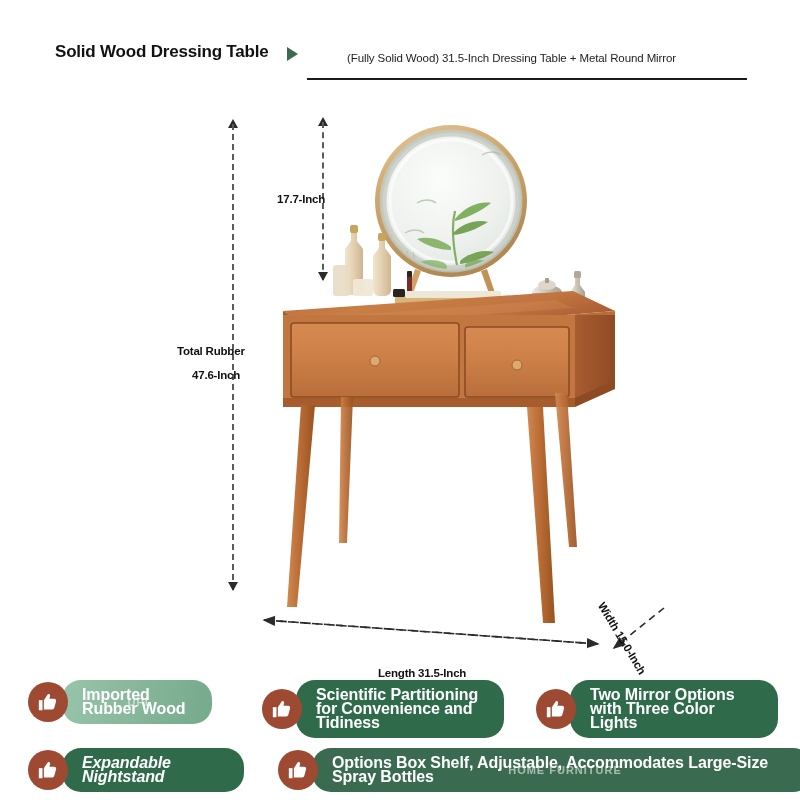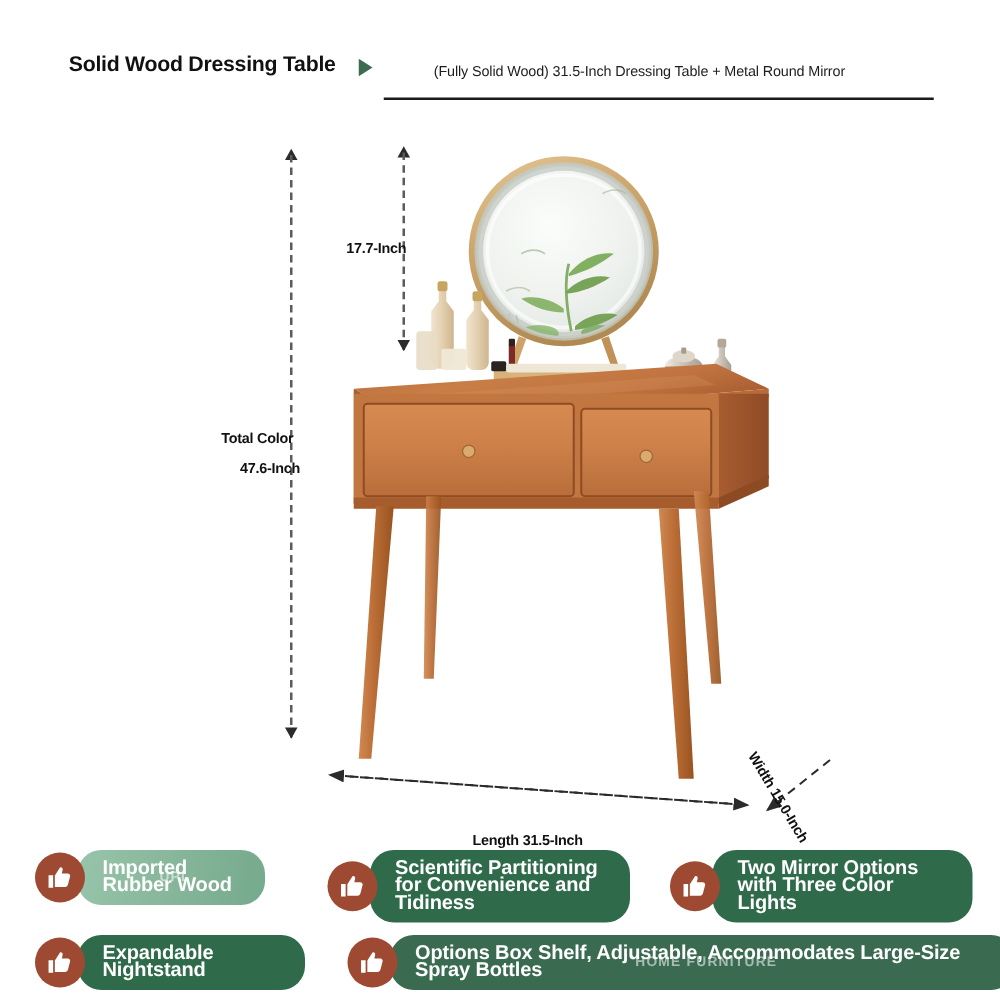--- a/index.html
+++ b/index.html
@@ -113,21 +113,21 @@
   }
   .pill-wrap{position:relative;display:flex;}
 
   #badge-1{left:28px;top:12px;}
   #badge-1 .pill{width:150px;}
   #badge-2{left:262px;top:12px;}
   #badge-2 .pill{width:208px;}
   #badge-3{left:536px;top:12px;}
   #badge-3 .pill{width:208px;}
   #badge-4{left:28px;top:80px;}
-  #badge-4 .pill{width:182px;}
+  #badge-4 .pill{width:182px;font-style:italic;}
   #badge-5{left:278px;top:80px;}
   #badge-5 .pill{width:500px;}
 </style>
 </head>
 <body>
 
 <div id="header">
   <div id="title">Solid Wood Dressing Table</div>
   <div id="title-arrow"></div>
   <div id="subtitle">(Fully Solid Wood) 31.5-Inch Dressing Table + Metal Round Mirror</div>
@@ -137,21 +137,21 @@
 <div>
 
   <div class="arrow-up" id="g-mirror-arrow-top"></div>
   <div class="dim-line-v" id="g-mirror-line"></div>
   <div class="arrow-down" id="g-mirror-arrow-bot"></div>
   <div class="dim-label" id="lbl-mirror">17.7-Inch</div>
 
   <div class="arrow-up" id="g-total-arrow-top"></div>
   <div class="dim-line-v" id="g-total-line"></div>
   <div class="arrow-down" id="g-total-arrow-bot"></div>
-  <div class="dim-label" id="lbl-total-1">Total Color</div>
+  <div class="dim-label" id="lbl-total-1">Total Rubber</div>
   <div class="dim-label" id="lbl-total-2">47.6-Inch</div>
 
   <svg id="g-length-svg" width="450" height="90">
     <defs>
       <marker id="ahL" markerWidth="9" markerHeight="9" refX="7" refY="3.2" orient="auto">
         <path d="M0,0 L8,3.2 L0,6.4 z" fill="#2b2b2b"></path>
       </marker>
       <marker id="ahR" markerWidth="9" markerHeight="9" refX="7" refY="3.2" orient="auto">
         <path d="M0,0 L8,3.2 L0,6.4 z" fill="#2b2b2b"></path>
       </marker>

